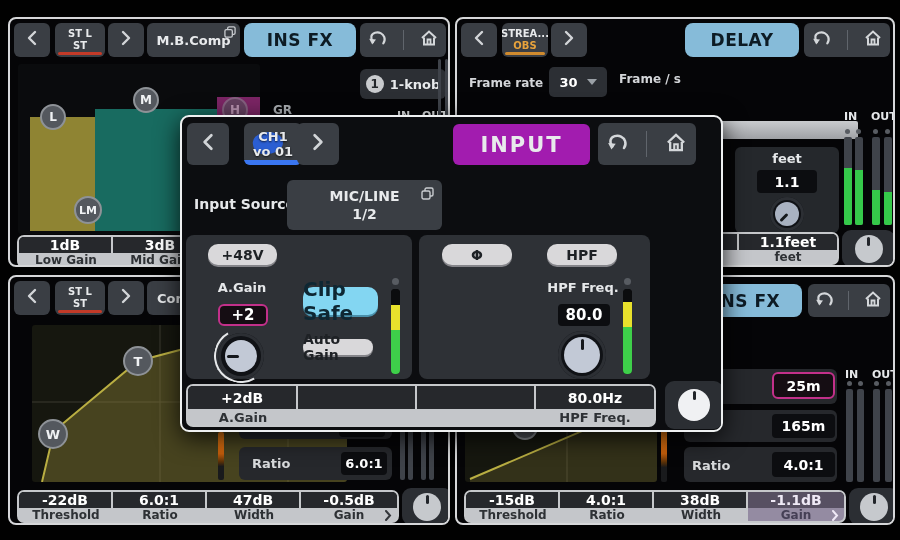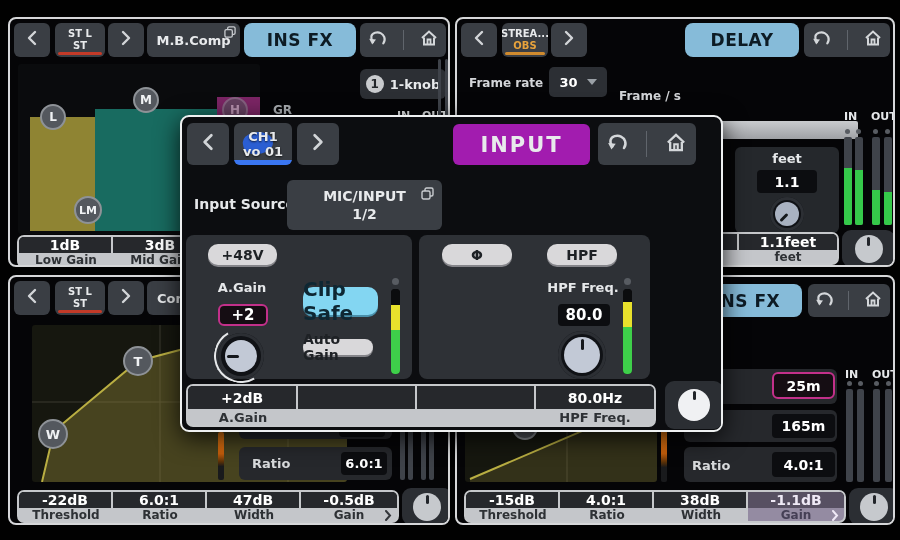--- a/index.html
+++ b/index.html
@@ -190,21 +190,21 @@
             <path d="M5 8.5 V15.5 H15 V8.5" fill="none" stroke="#d4d7da" stroke-width="2"></path>
             <path d="M8.5 15.5 V10.5 H11.5 V15.5" fill="none" stroke="#d4d7da" stroke-width="1.8"></path>
           </svg></span>
     </div>
 
     <div class="lbl" style="left:12px;top:57px;font-size:12px;color:#d3d5d8">Frame rate</div>
     <div class="ddown" style="left:92px;top:48px;width:58px;height:30px">
       <span>30</span>
       <span class="caret"></span>
     </div>
-    <div class="lbl" style="left:162px;top:70px;font-size:12px;color:#d3d5d8">Frame / s</div>
+    <div class="lbl" style="left:162px;top:53px;font-size:12px;color:#d3d5d8">Frame / s</div>
 
     <div class="abs" style="left:225px;top:102px;width:176px;height:18px;background:linear-gradient(to bottom,#c9cbce,#9fa1a5);border-radius:2px"></div>
 
     <div class="rowbox" style="left:278px;top:128px;width:104px;height:86px;background:#25282c">
       <div class="lbl" style="left:0;right:0;top:4px;text-align:center;font-size:13px">feet</div>
       <div class="vbox" style="left:22px;top:23px;width:60px;height:23px;font-size:14px">1.1</div>
       <div class="knob" style="left:35px;top:50px;width:34px;height:34px">
         <div class="kin tdl" style="width:24px;height:24px;background:#a9b2c1"></div>
       </div>
     </div>
@@ -391,21 +391,21 @@
         <div class="kc gray"></div>
       </div>
   </section>
 
   <section class="dlg" style="left:180px;top:115px;width:543px;height:317px">
     <div class="hbtn" style="left:5px;top:6px;width:42px;height:42px">
       <span><svg width="14" height="18" viewBox="0 0 12 16">
             <polyline points="9,2 3,8 9,14" fill="none" stroke="#d2d5d8" stroke-width="2.4" stroke-linecap="round" stroke-linejoin="round"></polyline>
           </svg></span>
     </div>
-    <div class="hbtn" style="left:52px;top:6px;width:58px;height:42px;font-size:13px;line-height:15px">
+    <div class="hbtn" style="left:62px;top:6px;width:58px;height:42px;font-size:13px;line-height:15px">
       <span class="blob"></span>
       <span class="zt">CH1</span>
       <span class="zt">vo 01</span>
       <span class="ul ul-blue"></span>
     </div>
     <div class="hbtn" style="left:115px;top:6px;width:42px;height:42px">
       <span><svg width="14" height="18" viewBox="0 0 12 16">
             <polyline points="3,2 9,8 3,14" fill="none" stroke="#d2d5d8" stroke-width="2.4" stroke-linecap="round" stroke-linejoin="round"></polyline>
           </svg></span>
     </div>
@@ -420,21 +420,21 @@
       <span class="navdiv"></span>
       <span><svg width="24" height="21" viewBox="0 0 20 18">
             <path d="M3 9 L10 2.5 L17 9" fill="none" stroke="#d4d7da" stroke-width="2"></path>
             <path d="M5 8.5 V15.5 H15 V8.5" fill="none" stroke="#d4d7da" stroke-width="2"></path>
             <path d="M8.5 15.5 V10.5 H11.5 V15.5" fill="none" stroke="#d4d7da" stroke-width="1.8"></path>
           </svg></span>
     </div>
 
     <div class="lbl" style="left:12px;top:79px;font-size:14px">Input Source</div>
     <div class="hbtn" style="left:105px;top:63px;width:155px;height:50px;font-size:14px;line-height:18px">
-      <span>MIC/INPUT</span>
+      <span>MIC/LINE</span>
       <span>1/2</span>
       <span style="position:absolute;right:8px;top:6px"><svg width="13" height="13" viewBox="0 0 13 13">
             <rect x="4" y="1" width="8" height="8" rx="1.5" fill="none" stroke="#c9ccd0" stroke-width="1.4"></rect>
             <rect x="1" y="4" width="8" height="8" rx="1.5" fill="#3a3e44" stroke="#c9ccd0" stroke-width="1.4"></rect>
           </svg></span>
     </div>
 
     <div class="rowbox" style="left:4px;top:118px;width:226px;height:144px;background:#2e3136;border-radius:8px">
       <div class="litebtn" style="left:22px;top:9px;width:69px;height:21px;font-size:14px">
           <span>+48V</span>

